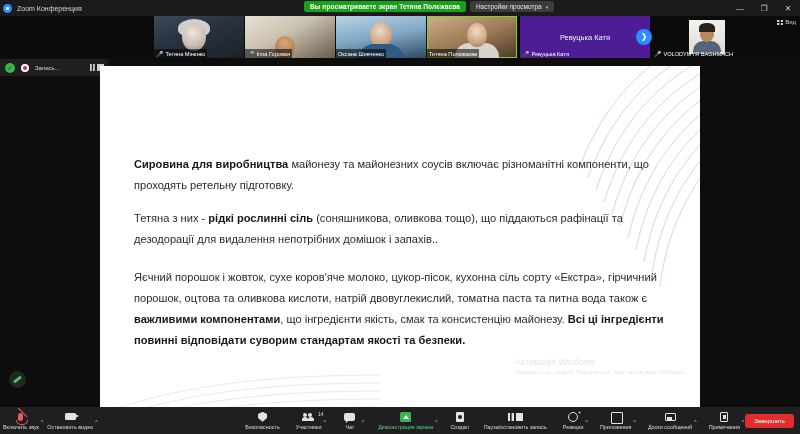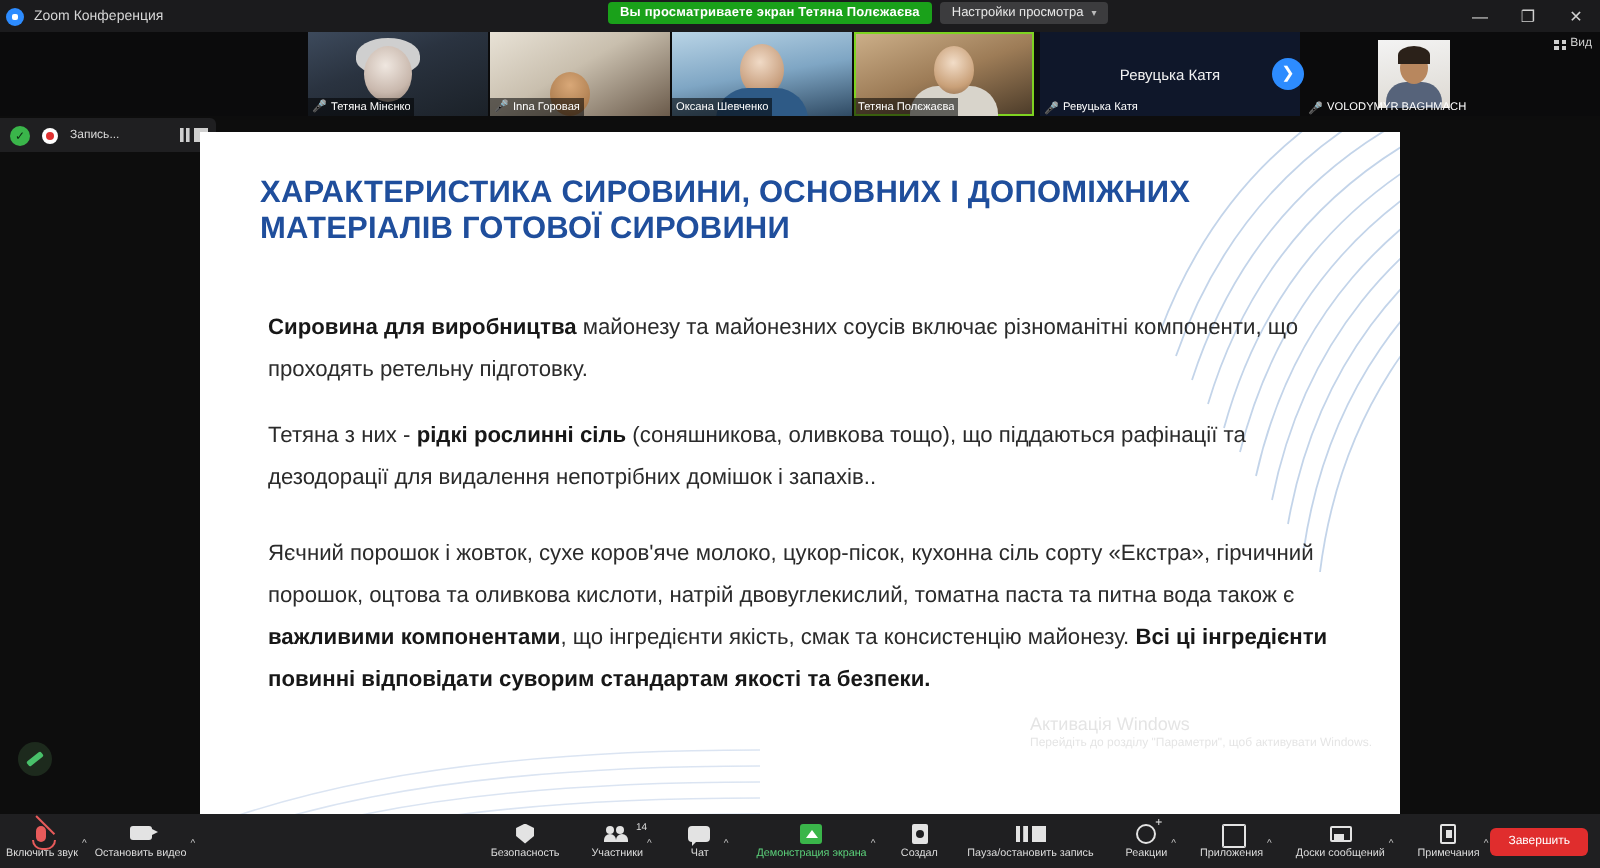--- a/index.html
+++ b/index.html
@@ -94,21 +94,21 @@
   .v3 .vbody { position:absolute; left:22px; top:28px; width:46px; height:16px;
                border-radius:16px 16px 0 0; background:#2e5a86; }
   .v4 .vface { left:40px; top:7px; width:20px; height:24px;
                background: radial-gradient(circle at 48% 35%, #f2ddc8, #c9a078 65%, #8a6a4c); }
   .v4 .vbody { position:absolute; left:28px; top:27px; width:44px; height:17px;
                border-radius:14px 14px 0 0; background:#d8d4cb; }
 
   .tile-name-only {
     position: absolute; top: 0; height: 42px; width: 130px;
     display: flex; align-items: center; justify-content: center;
-    background: #0f172a;
+    background: #4c1d95;
   }
   .tile-name-only .big {
     color: #f2f2f2; font-size: 7.5px; white-space: nowrap;
   }
   .tile-avatar {
     position: absolute; top: 0; height: 42px; width: 110px;
     background: #0b0b0c; display:flex; align-items:center; justify-content:center;
   }
   .tile-avatar .photo {
     width: 36px; height: 34px;
@@ -412,21 +412,20 @@
     <svg class="slide-swirl-b" viewBox="0 0 320 220">
       <g fill="none" stroke="#cfdcee" stroke-width="0.8">
         <path d="M-10,220 C60,170 160,150 320,150"></path>
         <path d="M-10,210 C62,162 162,142 320,142"></path>
         <path d="M-10,200 C64,154 164,134 320,134"></path>
         <path d="M-10,190 C66,146 166,126 320,126"></path>
         <path d="M-10,180 C68,138 168,118 320,118"></path>
       </g>
     </svg>
 
-    <div class="slide-title">ХАРАКТЕРИСТИКА СИРОВИНИ, ОСНОВНИХ І ДОПОМІЖНИХ МАТЕРІАЛІВ ГОТОВОЇ СИРОВИНИ</div>
 
     <div class="slide-body">
       <p>
         <b>Сировина для виробництва</b><span> майонезу та майонезних соусів включає різноманітні компоненти, що проходять ретельну підготовку.</span>
       </p>
       <p>
         <span>Тетяна з них - </span><b>рідкі рослинні сіль</b><span> (соняшникова, оливкова тощо), що піддаються рафінації та дезодорації для видалення непотрібних домішок і запахів..</span>
       </p>
       <div class="gap"></div>
       <p>

